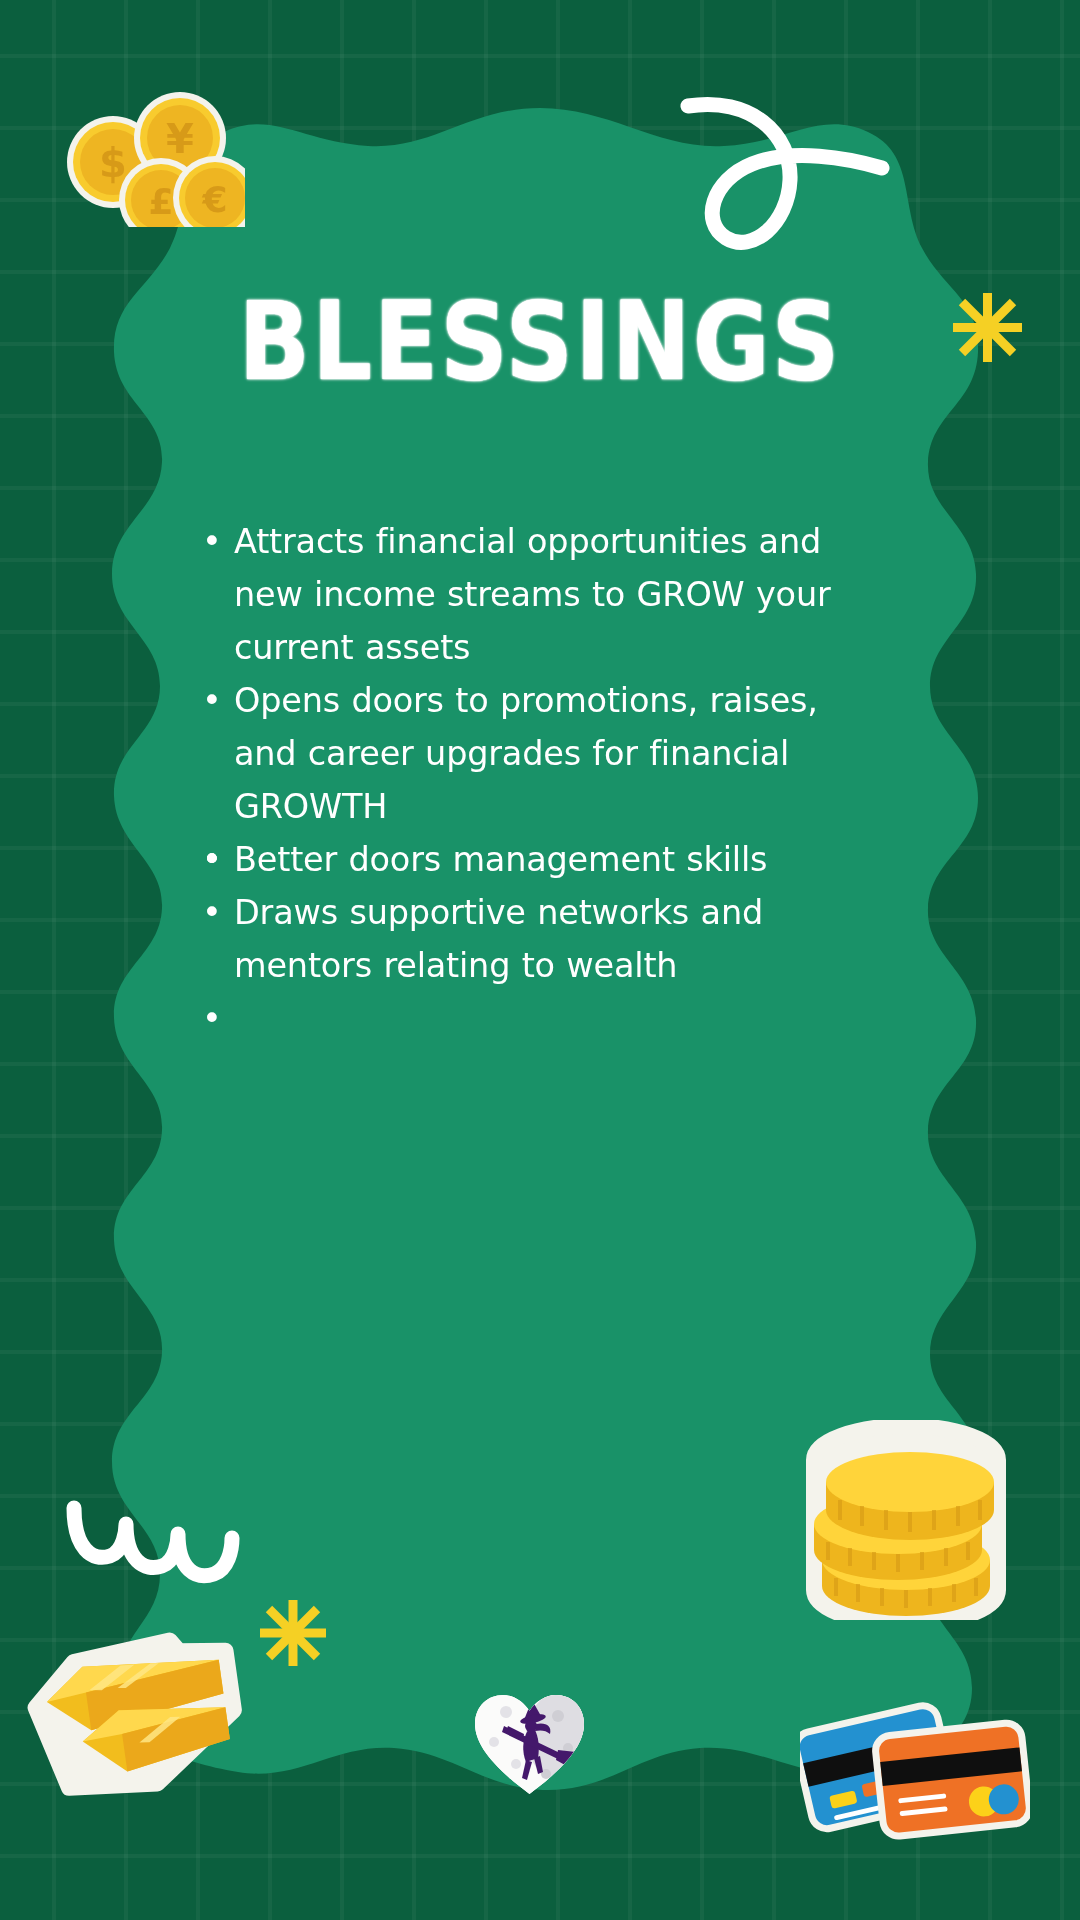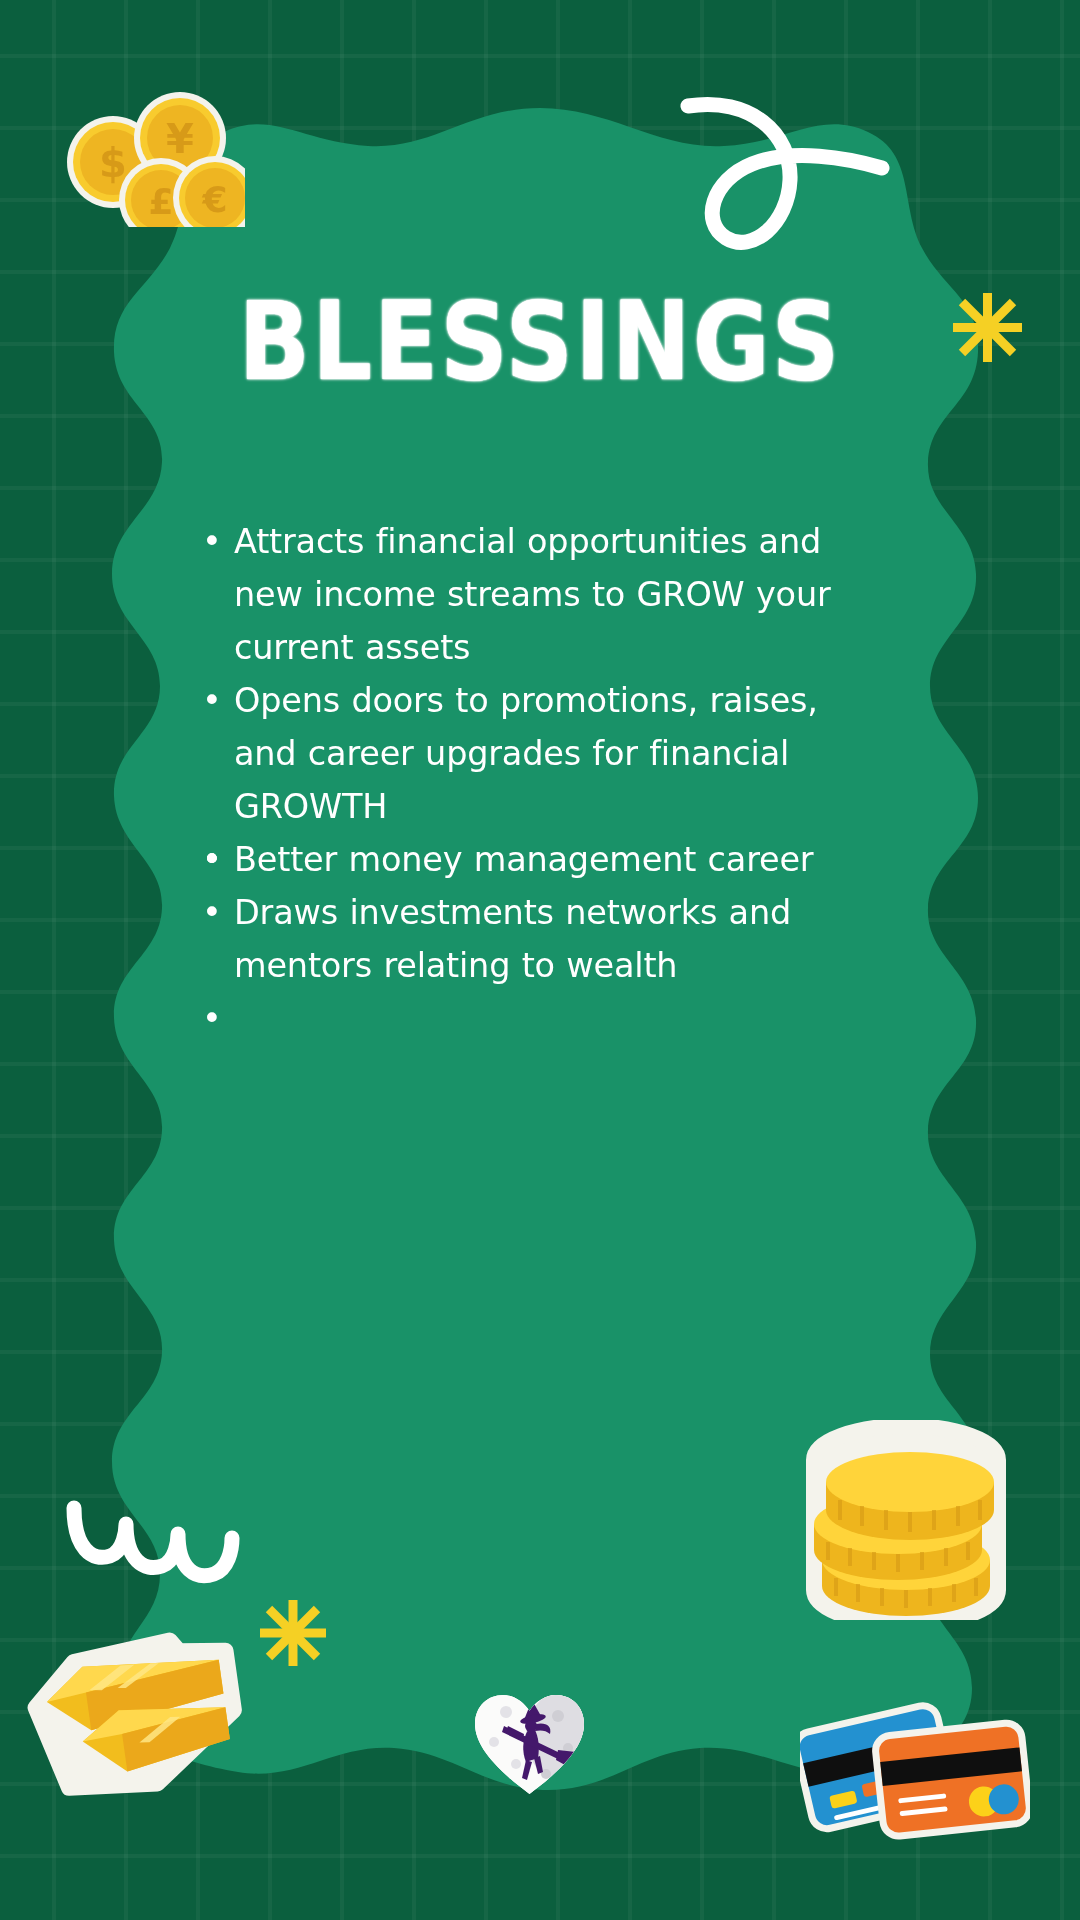--- a/index.html
+++ b/index.html
@@ -359,18 +359,18 @@
 
 <div id="content">
 
   <h1 id="page-title">BLESSINGS</h1>
 
   <ul id="blessings-list">
       <li class="blessing-item"><span class="bullet-dot">•</span><span>Attracts financial opportunities and new income streams to GROW your current assets</span></li>
       <li class="blessing-item"><span class="bullet-dot">•</span><span>Opens doors to promotions, raises, and career upgrades for financial GROWTH</span></li>
       <li class="blessing-item"><span class="bullet-dot">•</span></li>
       <li class="blessing-item"><span class="bullet-dot">•</span></li>
-      <li class="blessing-item"><span class="bullet-dot">•</span><span>Better money management career</span></li>
-      <li class="blessing-item"><span class="bullet-dot">•</span><span>Draws investments networks and mentors relating to wealth</span></li>
+      <li class="blessing-item"><span class="bullet-dot">•</span><span>Better doors management skills</span></li>
+      <li class="blessing-item"><span class="bullet-dot">•</span><span>Draws supportive networks and mentors relating to wealth</span></li>
       <li class="blessing-item"><span class="bullet-dot">•</span></li>
     </ul>
 
 </div>
 
 </body></html>

